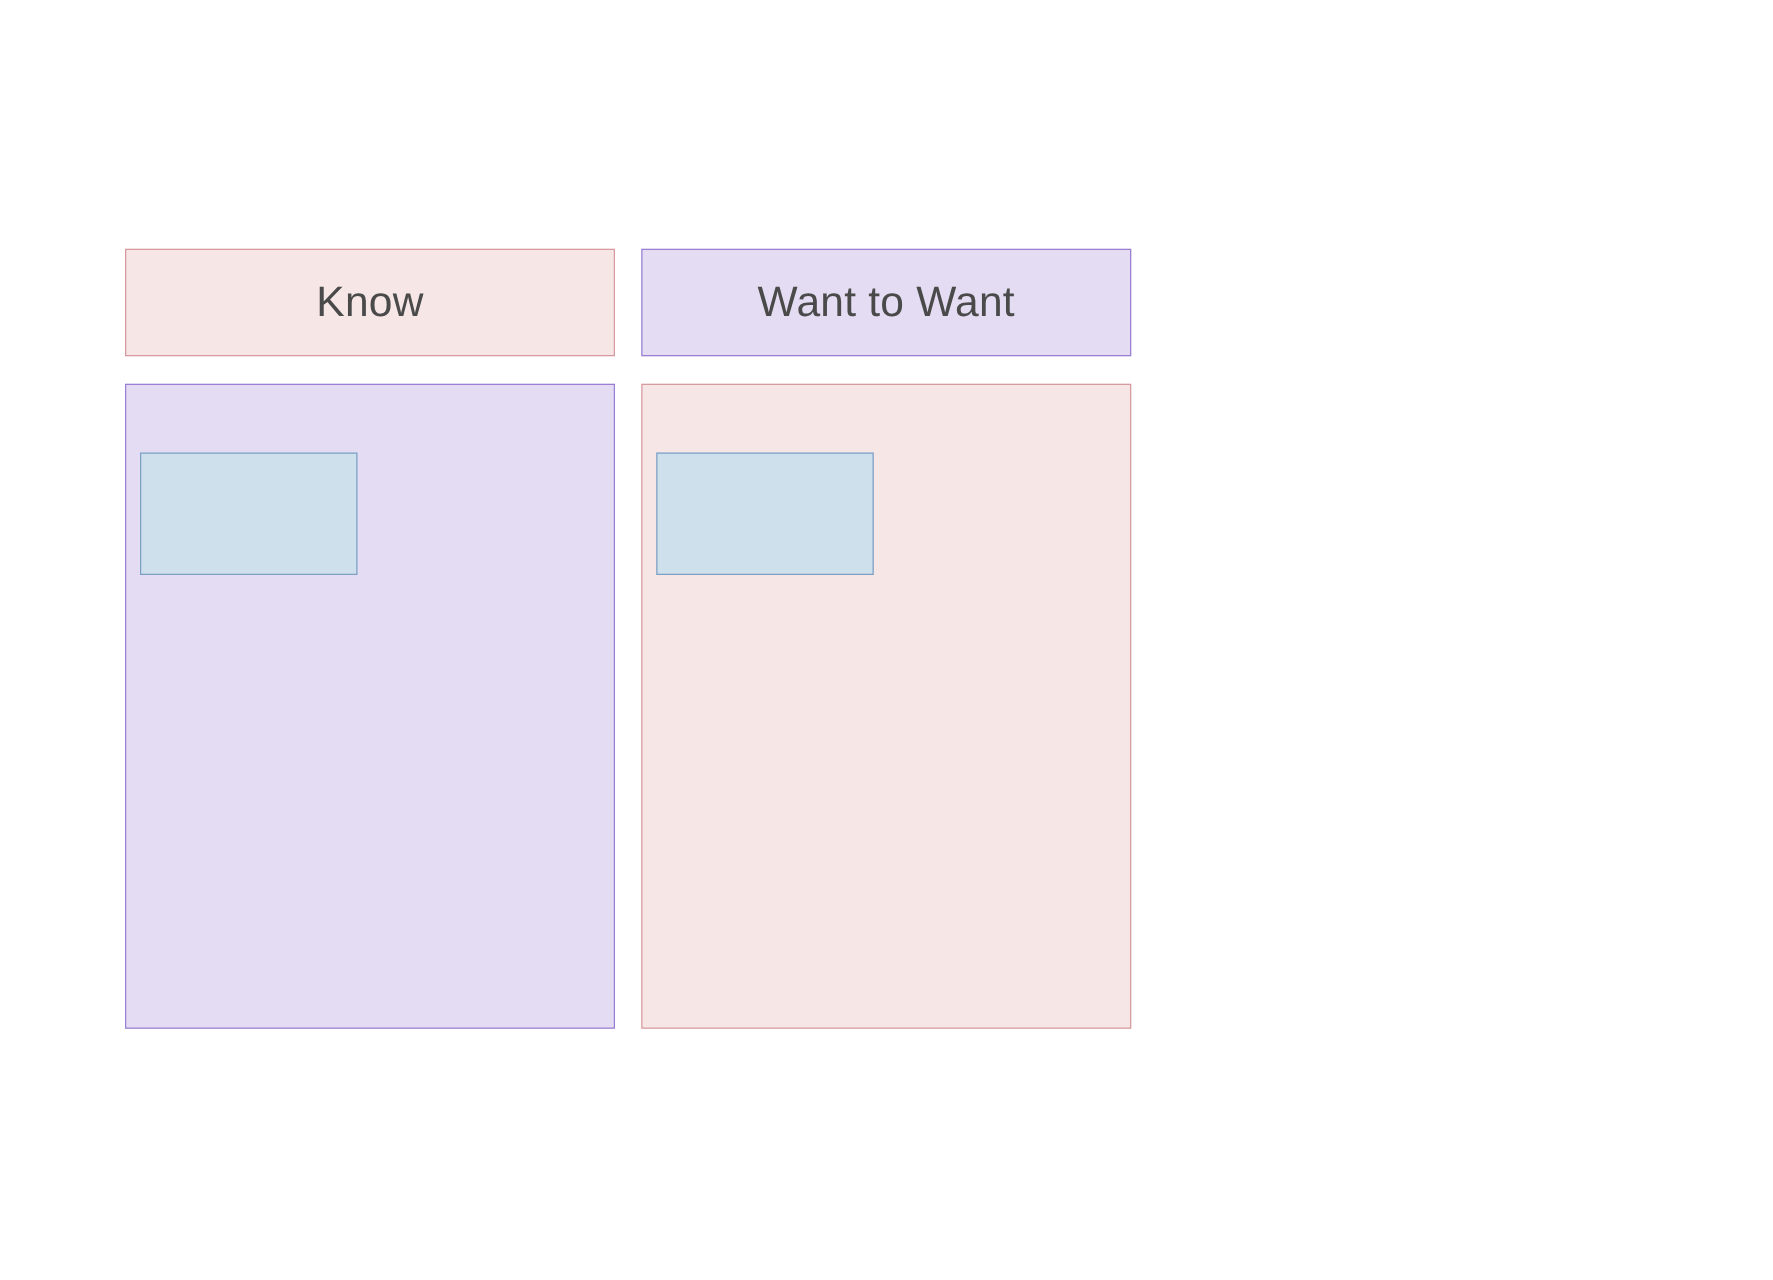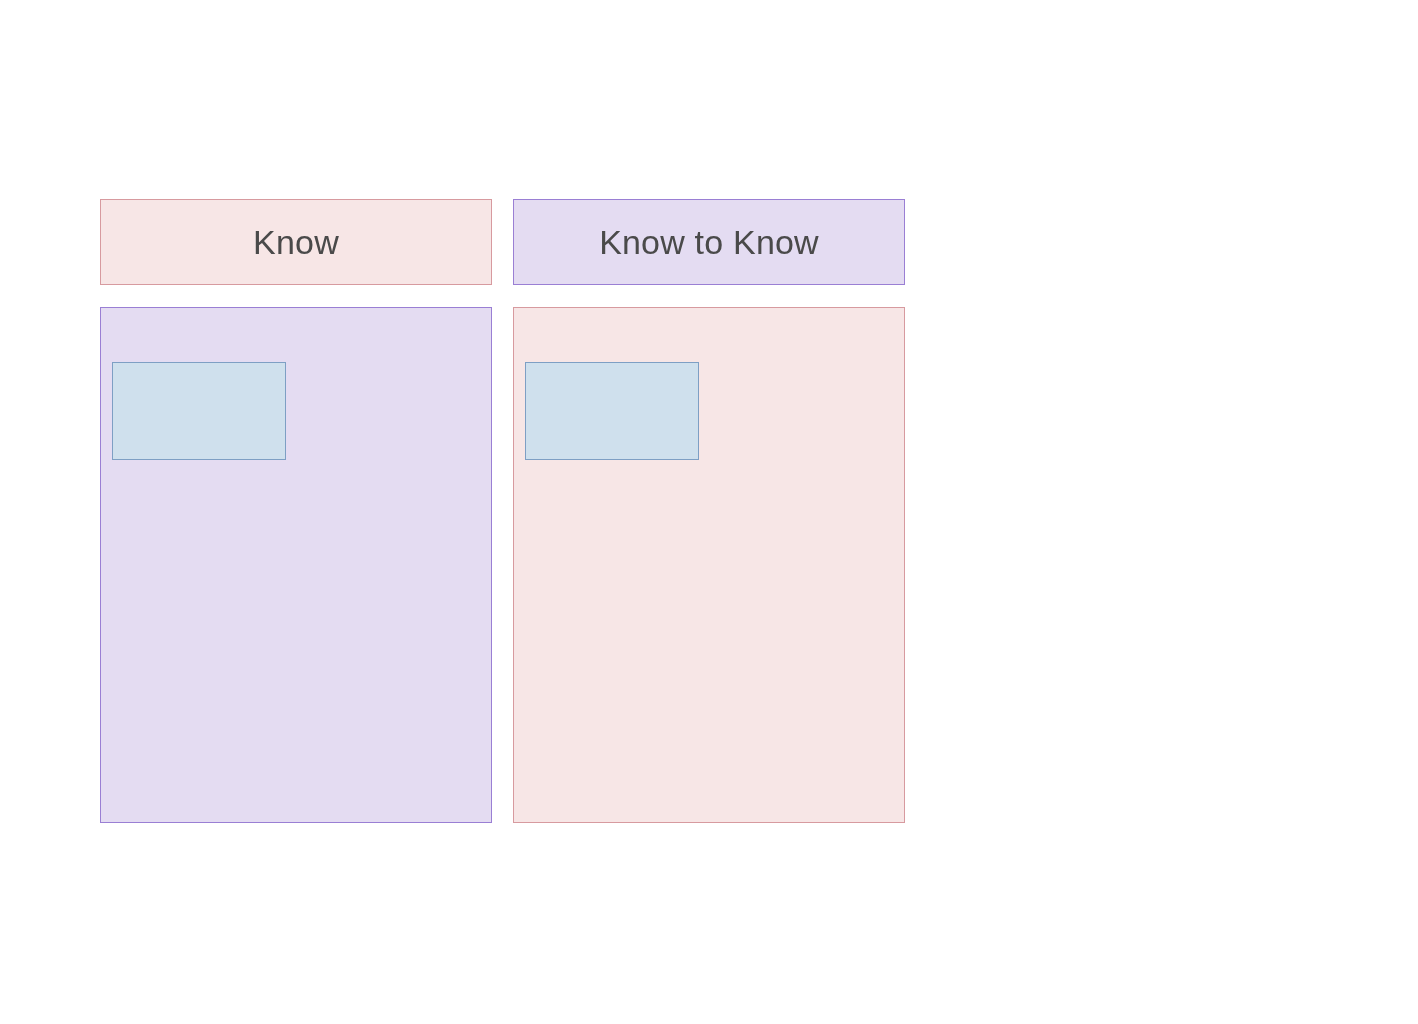--- a/index.html
+++ b/index.html
@@ -114,21 +114,21 @@
     </div>
     <div class="column-body">
       <div class="note-card">
         <span class="note-card-text"></span>
       </div>
     </div>
   </div>
 
   <div class="column col-2 theme-lavender">
     <div class="column-header">
-      <span class="column-header-label">Know to Know</span>
+      <span class="column-header-label">Want to Want</span>
     </div>
     <div class="column-body">
       <div class="note-card">
         <span class="note-card-text"></span>
       </div>
     </div>
   </div>
 
 
 </div>

